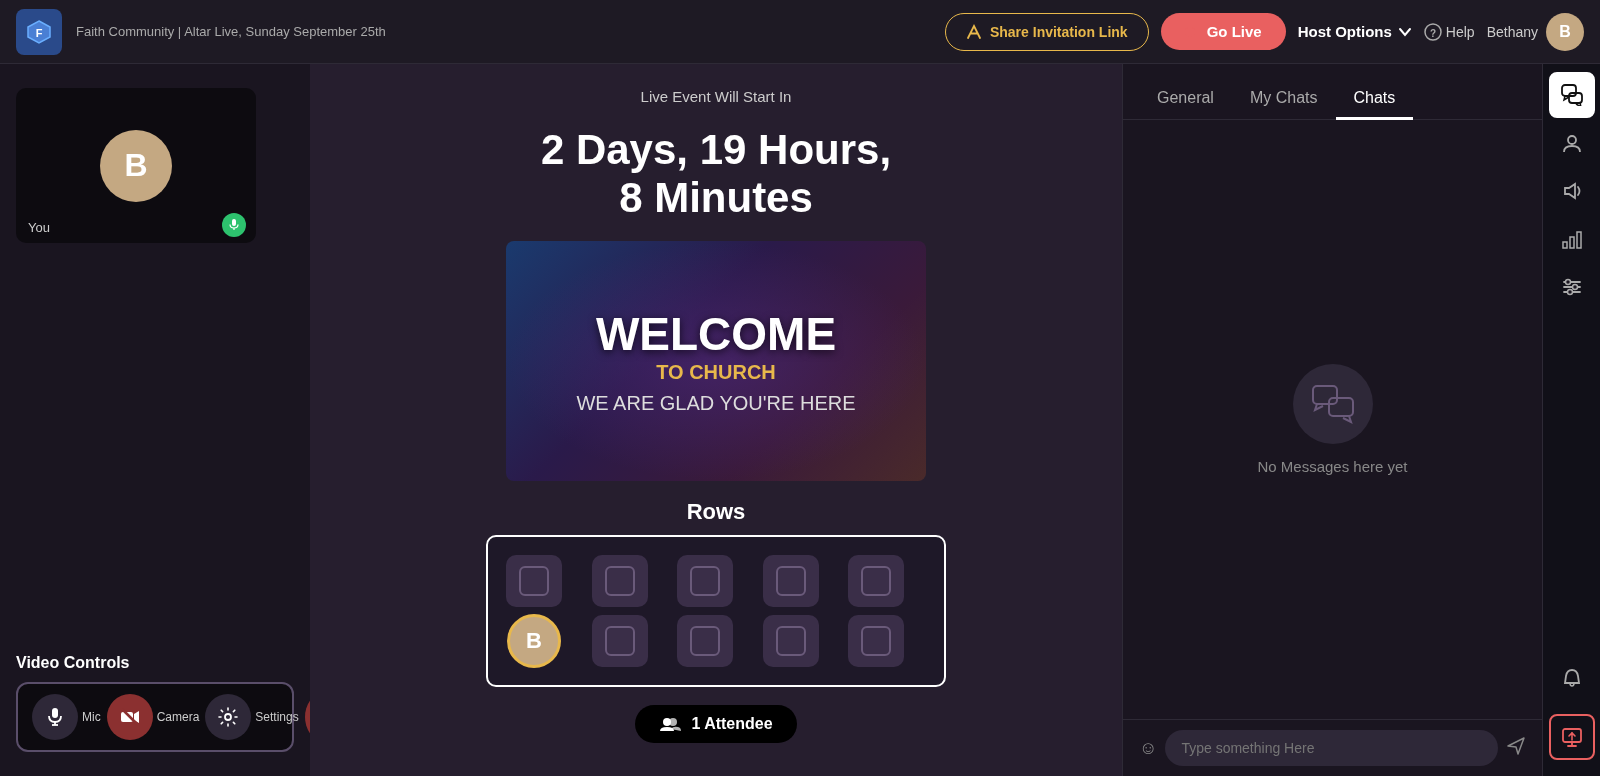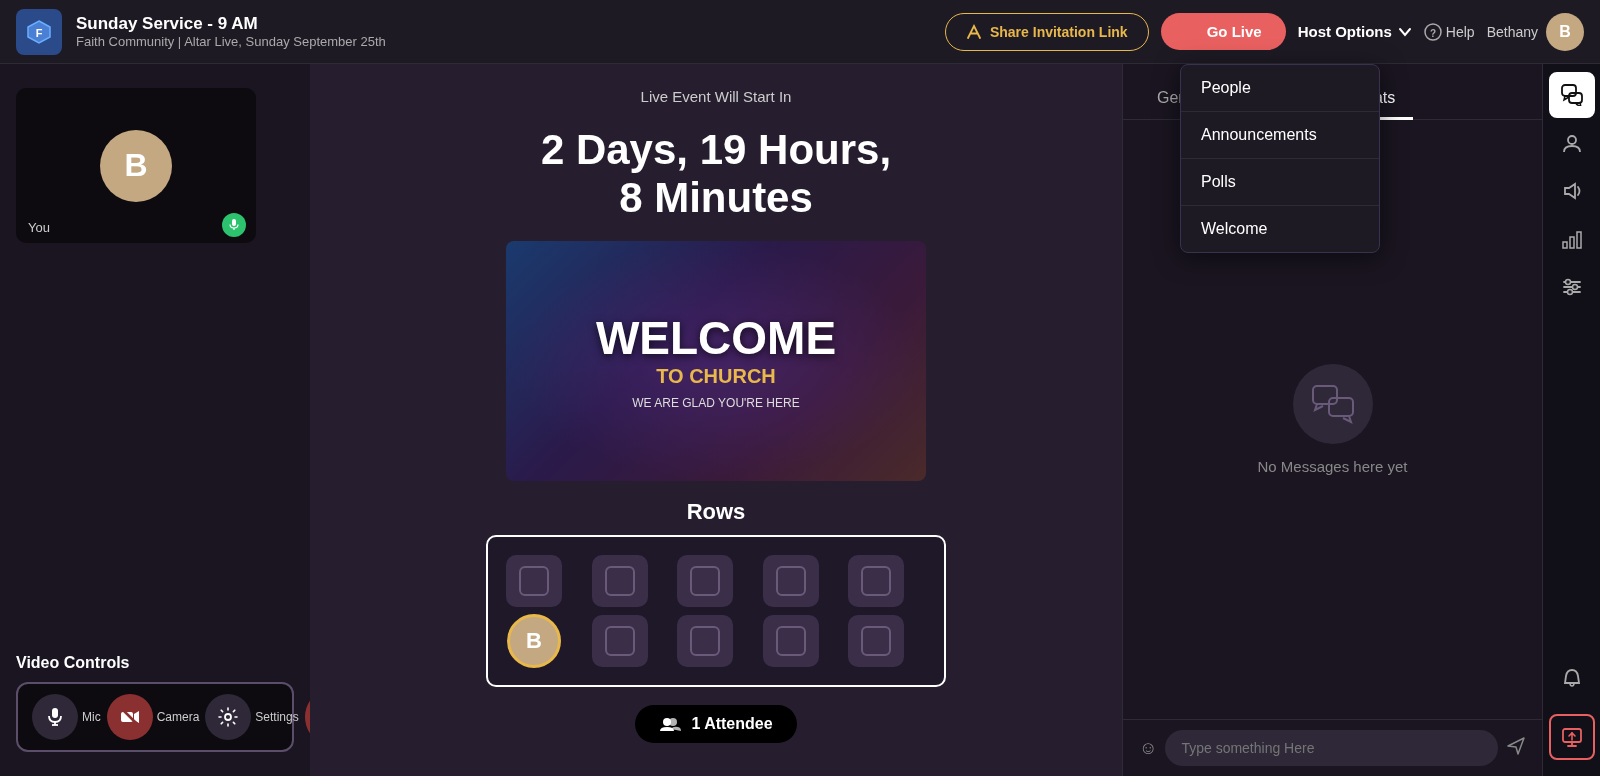--- a/index.html
+++ b/index.html
@@ -238,21 +238,21 @@
     }
     .welcome-sub {
       font-size: 20px;
       font-weight: 700;
       color: #e8b84b;
       text-align: center;
       position: relative;
       z-index: 1;
     }
     .welcome-tagline {
-      font-size: 12px;
+      font-size: 20px;
       color: #ddd;
       text-align: center;
       position: relative;
       z-index: 1;
       margin-top: 8px;
     }
 
     .rows-section {
       width: 460px;
     }
@@ -466,21 +466,20 @@
 <body>
 
 <div class="header">
   <div class="header-logo">
     <svg viewBox="0 0 28 28" fill="none">
       <polygon points="14,3 25,9 25,19 14,25 3,19 3,9" fill="#4a7fd4" stroke="#6aafff" stroke-width="1.5"></polygon>
       <text x="14" y="19" text-anchor="middle" fill="white" font-size="11" font-weight="bold">F</text>
     </svg>
   </div>
   <div class="header-title-block">
-    <div class="header-title">Sunday Service - 9 AM</div>
     <div class="header-subtitle">Faith Community | Altar Live, Sunday September 25th</div>
   </div>
   <div class="header-actions">
     <button class="btn-share">
       <svg width="16" height="16" viewBox="0 0 16 16" fill="none">
         <path d="M2 14 L8 2 L14 14 M4.5 9.5 L11.5 9.5" stroke="#e8b84b" stroke-width="1.8" stroke-linecap="round"></path>
       </svg>
       <span>Share Invitation Link</span>
     </button>
     <button class="btn-golive">
@@ -715,20 +714,14 @@
       <svg width="22" height="22" viewBox="0 0 22 22" fill="none">
         <rect x="2" y="3" width="18" height="13" rx="2" stroke="#e96060" stroke-width="1.8" fill="none"></rect>
         <line x1="11" y1="16" x2="11" y2="20" stroke="#e96060" stroke-width="1.8"></line>
         <line x1="7" y1="20" x2="15" y2="20" stroke="#e96060" stroke-width="1.8" stroke-linecap="round"></line>
         <polyline points="8,10 11,7 14,10" stroke="#e96060" stroke-width="1.6" fill="none" stroke-linecap="round"></polyline>
         <line x1="11" y1="7" x2="11" y2="14" stroke="#e96060" stroke-width="1.6" stroke-linecap="round"></line>
       </svg>
     </button>
   </div>
 
-  <div class="dropdown-panel">
-    <div class="dropdown-item">People</div>
-    <div class="dropdown-item">Announcements</div>
-    <div class="dropdown-item">Polls</div>
-    <div class="dropdown-item">Welcome</div>
-  </div>
 
 </div>
 
 </body></html>

